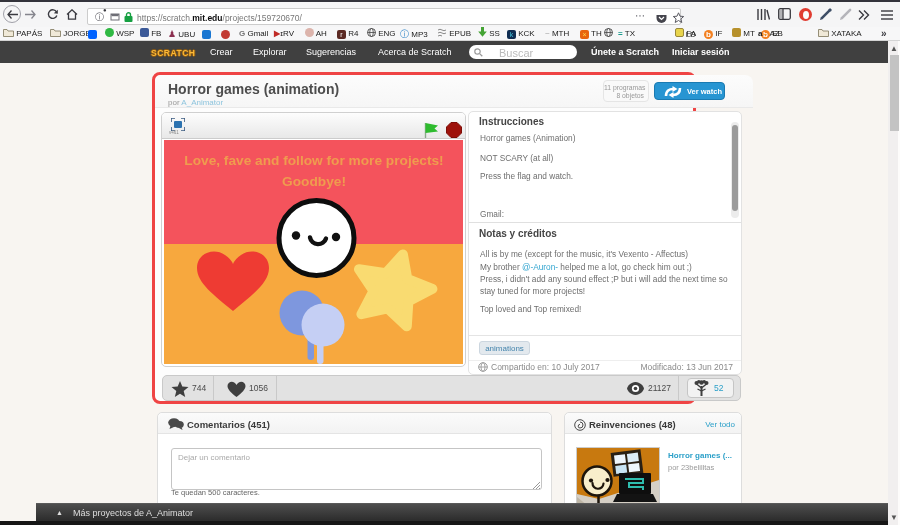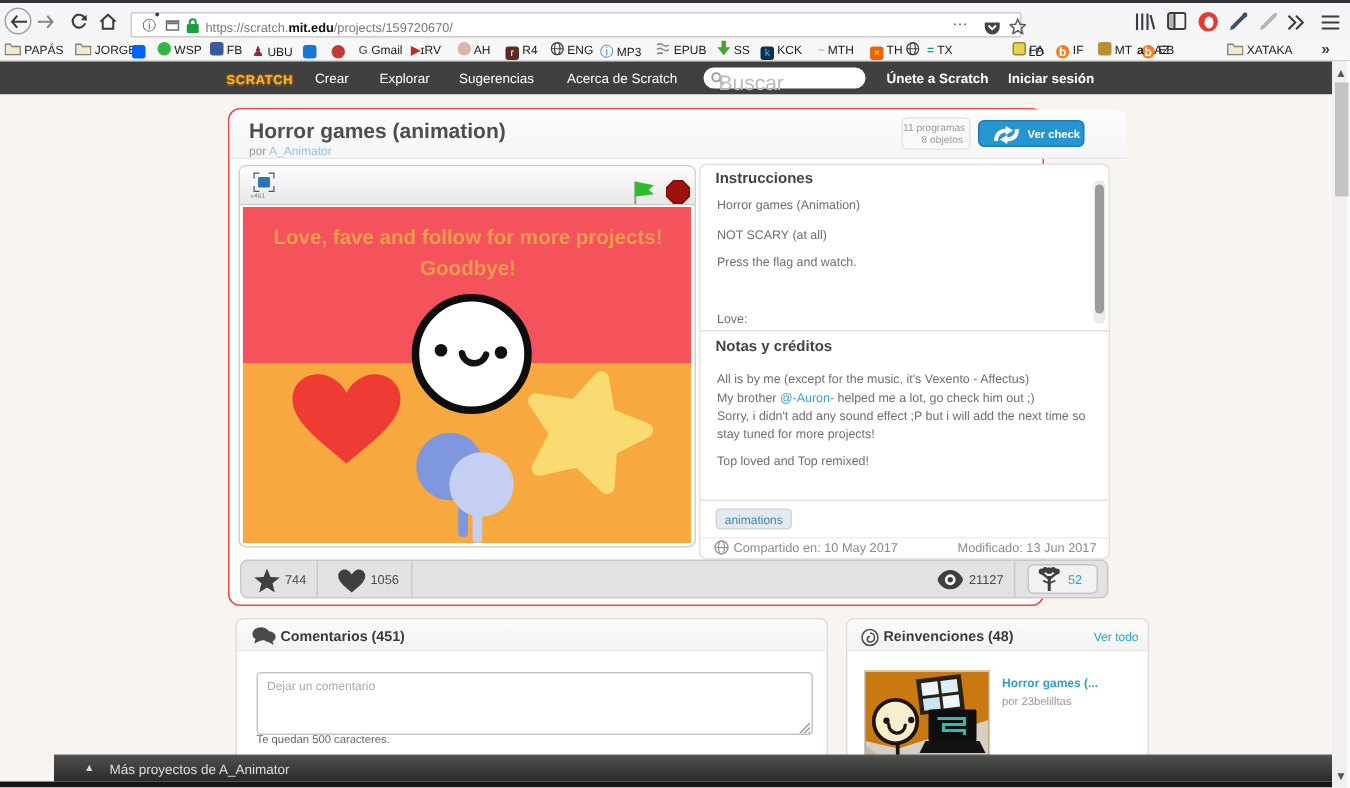--- a/index.html
+++ b/index.html
@@ -12,42 +12,42 @@
 #bookbar { left:0; top:27px; width:900px; height:14px; background:#f7f7f8; font-size:8px; color:#1a1a1a; }
 #chromeborder { left:0; top:40px; width:900px; height:1px; background:#d4d4d4; }
 .bk { position:absolute; top:0; height:14px; line-height:14px; white-space:nowrap; }
 .bki { position:absolute; top:2.5px; width:9px; height:9px; border-radius:2px; }
 #urlbar { left:87px; top:6px; width:594px; height:17px; background:#fff; border:1px solid #ccc; border-radius:2px; }
 
 #snav { left:0; top:41px; width:888px; height:22px; background:#404040; color:#fff; }
 .snavlink { position:absolute; top:0; height:16px; line-height:22px; font-size:9px; color:#fff; font-weight:bold; }
 
 #page { left:0; top:63px; width:888px; height:462px; background:#f8f5f1; }
-#mainbox { left:152px; top:9px; width:544px; height:332px; background:#fdfdfd; border:1px solid #ef4444; border-radius:8px; }
+#mainbox { left:152px; top:9px; width:544px; height:332px; background:#fdfdfd; border:3px solid #ef4444; border-radius:8px; }
 
 #title { left:13px; top:6px; font-size:14px; font-weight:bold; color:#4d4d4d; }
 #byline { left:13px; top:23px; font-size:8px; color:#999;text-align:right; }
 #byline a { color:#8ec5de; text-decoration:none; }
 #headdiv { left:0px; top:32px; width:598px; height:1px; background:#e9e9e9; }
 #badge { left:448px; top:5px; width:46px; height:22px; border:1px solid #e5e5e5; border-radius:4px; background:#f9f9f9; font-size:6.8px; color:#999; text-align:right; padding:3px 4px 0 0; line-height:8px; white-space:nowrap; }
 #verdentro { left:499px; top:7px; width:71px; height:18px; background:#2795d2; border:1px solid #1a7ab1; border-radius:4px; color:#fff; font-size:7.5px; font-weight:bold; text-align:left; }
 
 #player { left:6px; top:37px; width:305px; height:255px; background:#fff; border:1px solid #d0d0d0; border-radius:5px; }
 #pheader { left:0; top:0; width:303px; height:26px; background:linear-gradient(#fdfdfd,#e8e8e8); border-bottom:1px solid #ccc; border-radius:4px 4px 0 0; }
 #stage { left:2px; top:27px; width:299px; height:224px; overflow:hidden; }
 
 #ipanel { left:313px; top:36px; width:274px; height:264px; background:#fff; border:1px solid #e2e2e2; border-radius:5px; font-size:8.3px; color:#6e6e6e; }
 #ipanel .hd { position:absolute; left:10px; font-size:10px; font-weight:bold; color:#444; }
 #ipanel .ln { position:absolute; left:11px; white-space:nowrap; }
 #ipanel a { color:#32a5d0; text-decoration:none; }
 
 #statsbar { left:7px; top:300px; width:579px; height:26px; background:#e2e2e2; border:1px solid #c9c9c9; border-radius:5px; font-size:8.5px; color:#4a4a4a; }
 
 #comcard { left:157px; top:349px; width:395px; height:100px; background:#fff; border:1px solid #ddd; border-radius:5px; }
-#remcard { left:564px; top:349px; width:202px; height:100px; background:#fff; border:1px solid #ddd; border-radius:5px; }
+#remcard { left:564px; top:349px; width:178px; height:100px; background:#fff; border:1px solid #ddd; border-radius:5px; }
 .cardhd { position:absolute; left:0; top:0; width:100%; height:21px; background:linear-gradient(#fbfbfb,#f3f3f3); border-bottom:1px solid #e4e4e4; border-radius:5px 5px 0 0; }
 
 #botbar { left:0; top:503px; width:888px; height:18px; background:linear-gradient(#4e4e4e,#2b2b2b); border-top:1px solid #5a5a5a; color:#dedede; font-size:9px; line-height:18px;margin-left:36px; }
 #botbar2 { left:0; top:521px; width:888px; height:4px; background:#161616; }
 
 #sbar { left:888px; top:41px; width:12px; height:484px; background:#f1efef; }
 #sthumb { left:1.5px; top:14px; width:9px; height:76px; background:#c3c3c3; }
 .sarrow { position:absolute; left:0; width:12px; font-size:8px; color:#555; text-align:center; }
 </style>
 </head>
@@ -177,40 +177,40 @@
   <div class="abs" style="left:151px;top:7px;font-size:8.5px;font-weight:bold;color:#fdb937;text-shadow:0 1px 0 #8a5a14, 0 -1px 0 #8a5a14, 1px 0 0 #8a5a14, -1px 0 0 #8a5a14;letter-spacing:0.5px;">SCRATCH</div>
   <div class="snavlink" style="left:210px;font-weight:normal;">Crear</div>
   <div class="snavlink" style="left:253px;font-weight:normal;">Explorar</div>
   <div class="snavlink" style="left:306px;font-weight:normal;">Sugerencias</div>
   <div class="snavlink" style="left:378px;font-weight:normal;">Acerca de Scratch</div>
   <div class="abs" style="left:469px;top:4px;width:108px;height:14px;background:#fff;border-radius:8px;">
     <svg style="position:absolute;left:5px;top:3px;" width="9" height="9" viewBox="0 0 9 9">
         <circle cx="3.5" cy="3.5" r="2.7" fill="none" stroke="#9a9a9a" stroke-width="1.2"></circle>
         <line x1="5.6" y1="5.6" x2="8.3" y2="8.3" stroke="#9a9a9a" stroke-width="1.3"></line>
       </svg>
-    <span style="position:absolute;left:10px;top:2px;font-size:14px;color:#bbb;">Buscar</span>
+    <span style="position:absolute;left:30px;top:2px;font-size:11px;color:#bbb;">Buscar</span>
   </div>
   <div class="snavlink" style="left:591px;">Únete a Scratch</div>
   <div class="snavlink" style="left:672px;">Iniciar sesión</div>
 </div>
 <div class="abs" id="page">
   <div class="abs" id="mainbox">
       <div class="abs" style="left:0;top:0;width:598px;height:32px;background:linear-gradient(#fcfcfc,#f6f6f6);border-radius:8px 8px 0 0;"></div>
     <div class="abs" id="title">Horror games (animation)</div>
     <div class="abs" id="byline">por <a>A_Animator</a></div>
     <div class="abs" id="headdiv"></div>
     <div class="abs" id="badge">11 programas<br>8 objetos</div>
     <div class="abs" id="verdentro">
       <svg style="position:absolute;left:8px;top:2px;" width="20" height="14" viewBox="0 0 20 14">
         <path d="M3 11 C 3 5.5, 6.5 4, 10 4" stroke="#fff" stroke-width="2.6" fill="none"></path>
         <polygon points="9.5,1 14.5,4 9.5,7" fill="#fff"></polygon>
         <path d="M17 3 C 17 8.5, 13.5 10, 10 10" stroke="#fff" stroke-width="2.6" fill="none"></path>
         <polygon points="10.5,7 5.5,10 10.5,13" fill="#fff"></polygon>
       </svg>
-      <span style="position:absolute;left:32px;top:4px;white-space:nowrap;">Ver check</span>
+      <span style="position:absolute;left:32px;top:4px;white-space:nowrap;">Ver watch</span>
     </div>
     <div class="abs" id="player">
       <div class="abs" id="pheader">
         <div class="abs" style="left:9px;top:4px;width:14px;height:13px;">
           <svg width="14" height="13" viewBox="0 0 14 13">
             <path d="M0 4 L0 0 L4 0 M10 0 L14 0 L14 4 M14 9 L14 13 L10 13 M4 13 L0 13 L0 9" stroke="#3a5a80" stroke-width="1.6" fill="none"></path>
             <rect x="3" y="3" width="8" height="7" rx="1" fill="#2d73b0"></rect>
           </svg>
         </div>
         <div class="abs" style="left:7px;top:17px;font-size:4.5px;color:#888;">v461</div>
@@ -243,37 +243,37 @@
           <circle cx="172" cy="97" r="4.2" fill="#111"></circle>
           <path d="M146 97.5 A 8.3 8.3 0 0 0 162 98.5" stroke="#111" stroke-width="4.4" fill="none" stroke-linecap="round"></path>
         </svg>
       </div>
     </div>
     <div class="abs" id="ipanel">
       <div class="hd" style="top:4px;">Instrucciones</div>
       <div class="ln" style="top:21px;">Horror games (Animation)</div>
       <div class="ln" style="top:41px;">NOT SCARY (at all)</div>
       <div class="ln" style="top:59px;">Press the flag and watch.</div>
-      <div class="ln" style="top:97px;">Love:</div>
+      <div class="ln" style="top:97px;">Gmail:</div>
       <div class="abs" style="left:0;top:110px;width:272px;height:1px;background:#e0e0e0;"></div>
       <div class="hd" style="top:116px;">Notas y créditos</div>
       <div class="ln" style="top:150px;">My brother <a>@-Auron-</a> helped me a lot, go check him out ;)</div>
       <div class="ln" style="top:137px;">All is by me (except for the music, it's Vexento - Affectus)</div>
-      <div class="ln" style="top:162px;">Sorry, i didn't add any sound effect ;P but i will add the next time so</div>
+      <div class="ln" style="top:162px;">Press, i didn't add any sound effect ;P but i will add the next time so</div>
       <div class="ln" style="top:174px;">stay tuned for more projects!</div>
       <div class="ln" style="top:192px;">Top loved and Top remixed!</div>
       <div class="abs" style="left:0;top:223px;width:272px;height:1px;background:#e4e4e4;"></div>
       <div class="abs" style="left:10px;top:229px;width:51px;height:14px;background:#e3e9ee;border:1px solid #ccd6df;border-radius:3px;font-size:8px;color:#4585ad;text-align:center;line-height:13px;">animations</div>
       <div class="abs" style="left:0;top:248px;width:272px;height:1px;background:#eee;"></div>
       <svg style="position:absolute;left:9px;top:250px;" width="10" height="10" viewBox="0 0 10 10">
           <circle cx="5" cy="5" r="4.3" fill="none" stroke="#9a9a9a" stroke-width="1"></circle>
           <ellipse cx="5" cy="5" rx="2" ry="4.3" fill="none" stroke="#9a9a9a" stroke-width="0.9"></ellipse>
           <line x1="0.7" y1="5" x2="9.3" y2="5" stroke="#9a9a9a" stroke-width="0.9"></line>
         </svg>
-        <div class="ln" style="top:250px;font-size:8.5px;color:#8a8a8a;left:22px;">Compartido en: 10 May 2017</div>
+        <div class="ln" style="top:250px;font-size:8.5px;color:#8a8a8a;left:22px;">Compartido en: 10 July 2017</div>
       <div class="abs" style="top:250px;right:8px;font-size:8.5px;color:#8a8a8a;">Modificado: 13 Jun 2017</div>
       <div class="abs" style="left:262px;top:10px;width:8px;height:96px;background:#ececec;border-radius:4px;"></div>
       <div class="abs" style="left:263px;top:13px;width:6px;height:86px;background:#9b9b9b;border-radius:3px;"></div>
     </div>
     <div class="abs" id="statsbar">
       <svg style="position:absolute;left:8px;top:5px;" width="18" height="17" viewBox="0 0 18 17">
           <path d="M9 0 L11.3 5.6 L17.5 6 L12.7 9.9 L14.2 16 L9 12.7 L3.8 16 L5.3 9.9 L0.5 6 L6.7 5.6 Z" fill="#3f3f3f"></path>
         </svg>
       <span style="position:absolute;left:29px;top:7px;">744</span>
       <div style="position:absolute;left:50px;top:0;width:1px;height:24px;background:#c9c9c9;"></div>

